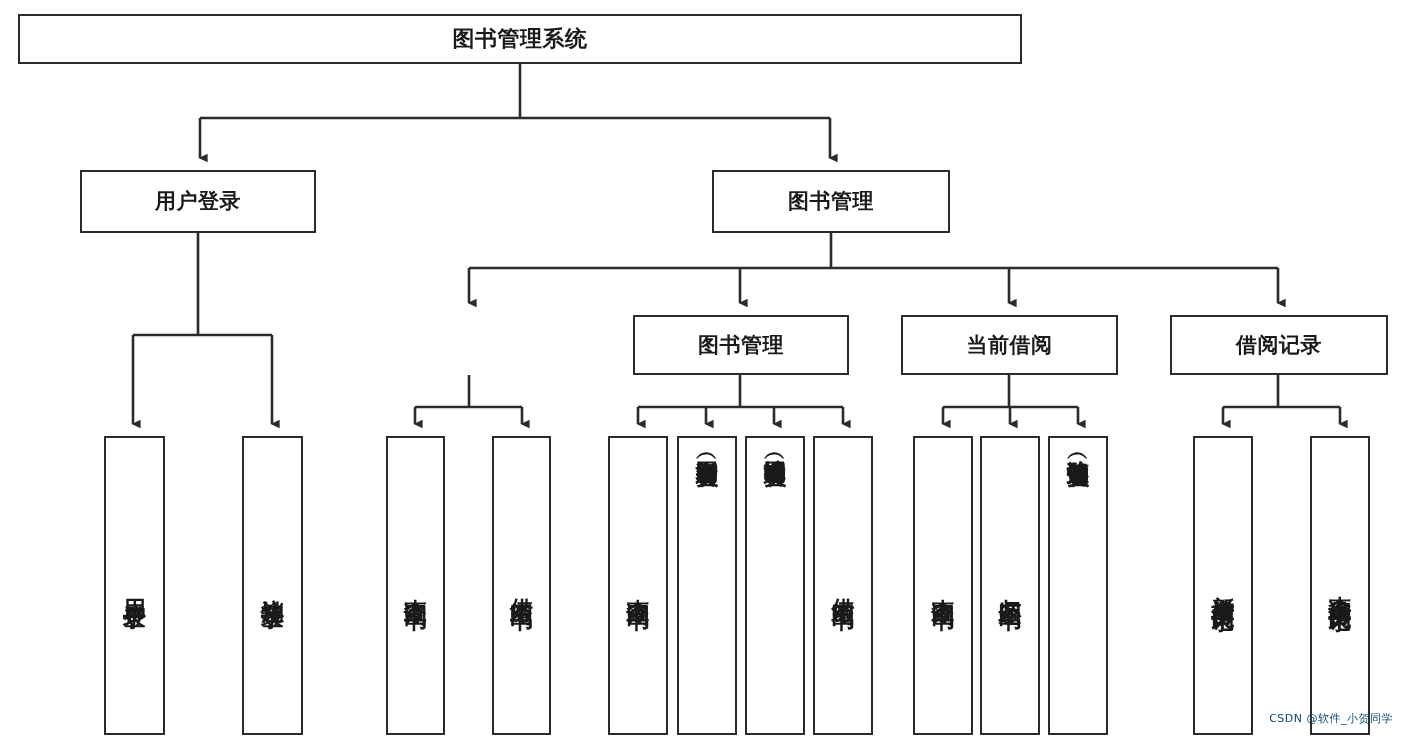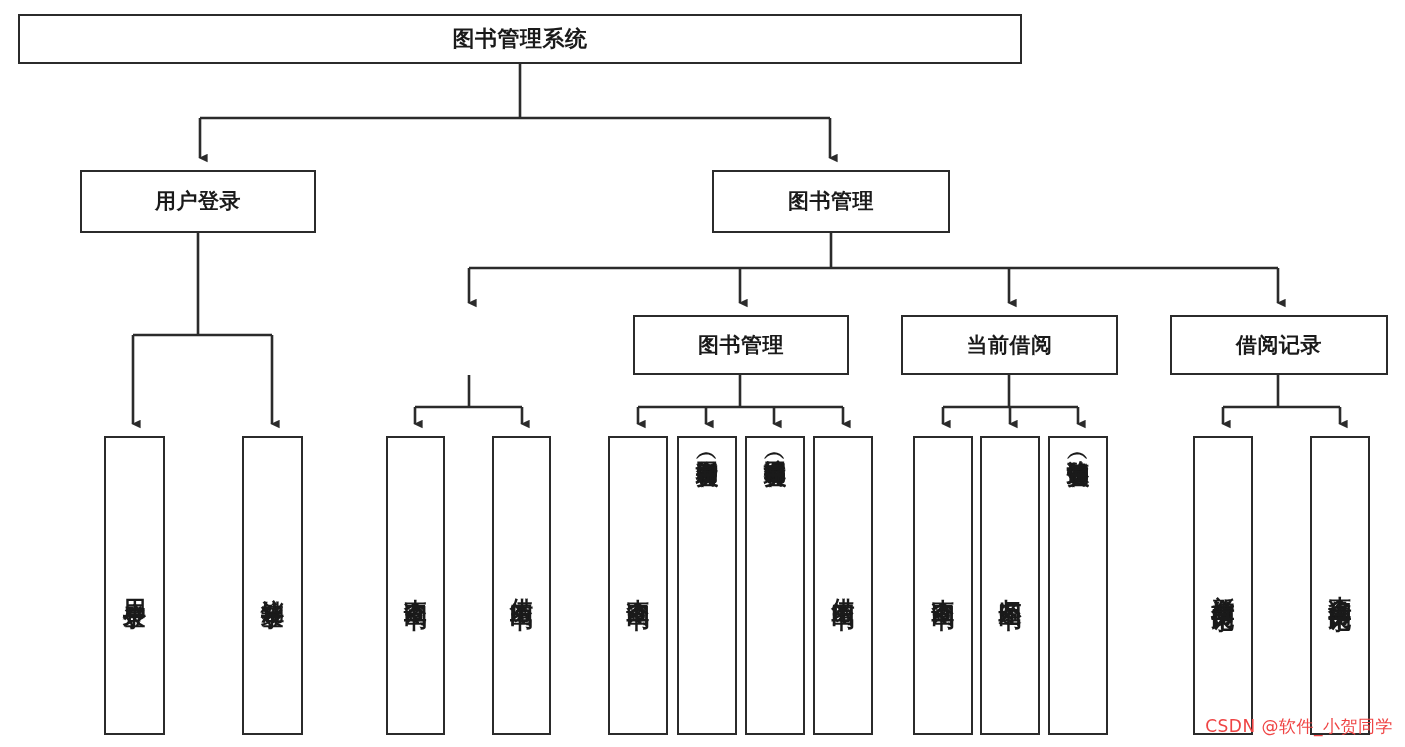--- a/index.html
+++ b/index.html
@@ -68,23 +68,23 @@
     font-size: 22px;
     letter-spacing: 1px;
   }
   .node.vert.fit-mid {
     align-items: center;
     padding-top: 0;
   }
   .watermark {
     position: absolute;
     right: 12px;
-    bottom: 9px;
-    font-size: 17px;
-    color: #ef4444;
+    bottom: 21px;
+    font-size: 11px;
+    color: #0c4a6e;
     white-space: nowrap;
     letter-spacing: 0.5px;
   }
 </style>
 </head>
 <body>
 
 <div id="canvas">
 
   <svg id="edges" viewBox="0 0 1405 747" xmlns="http://www.w3.org/2000/svg">

